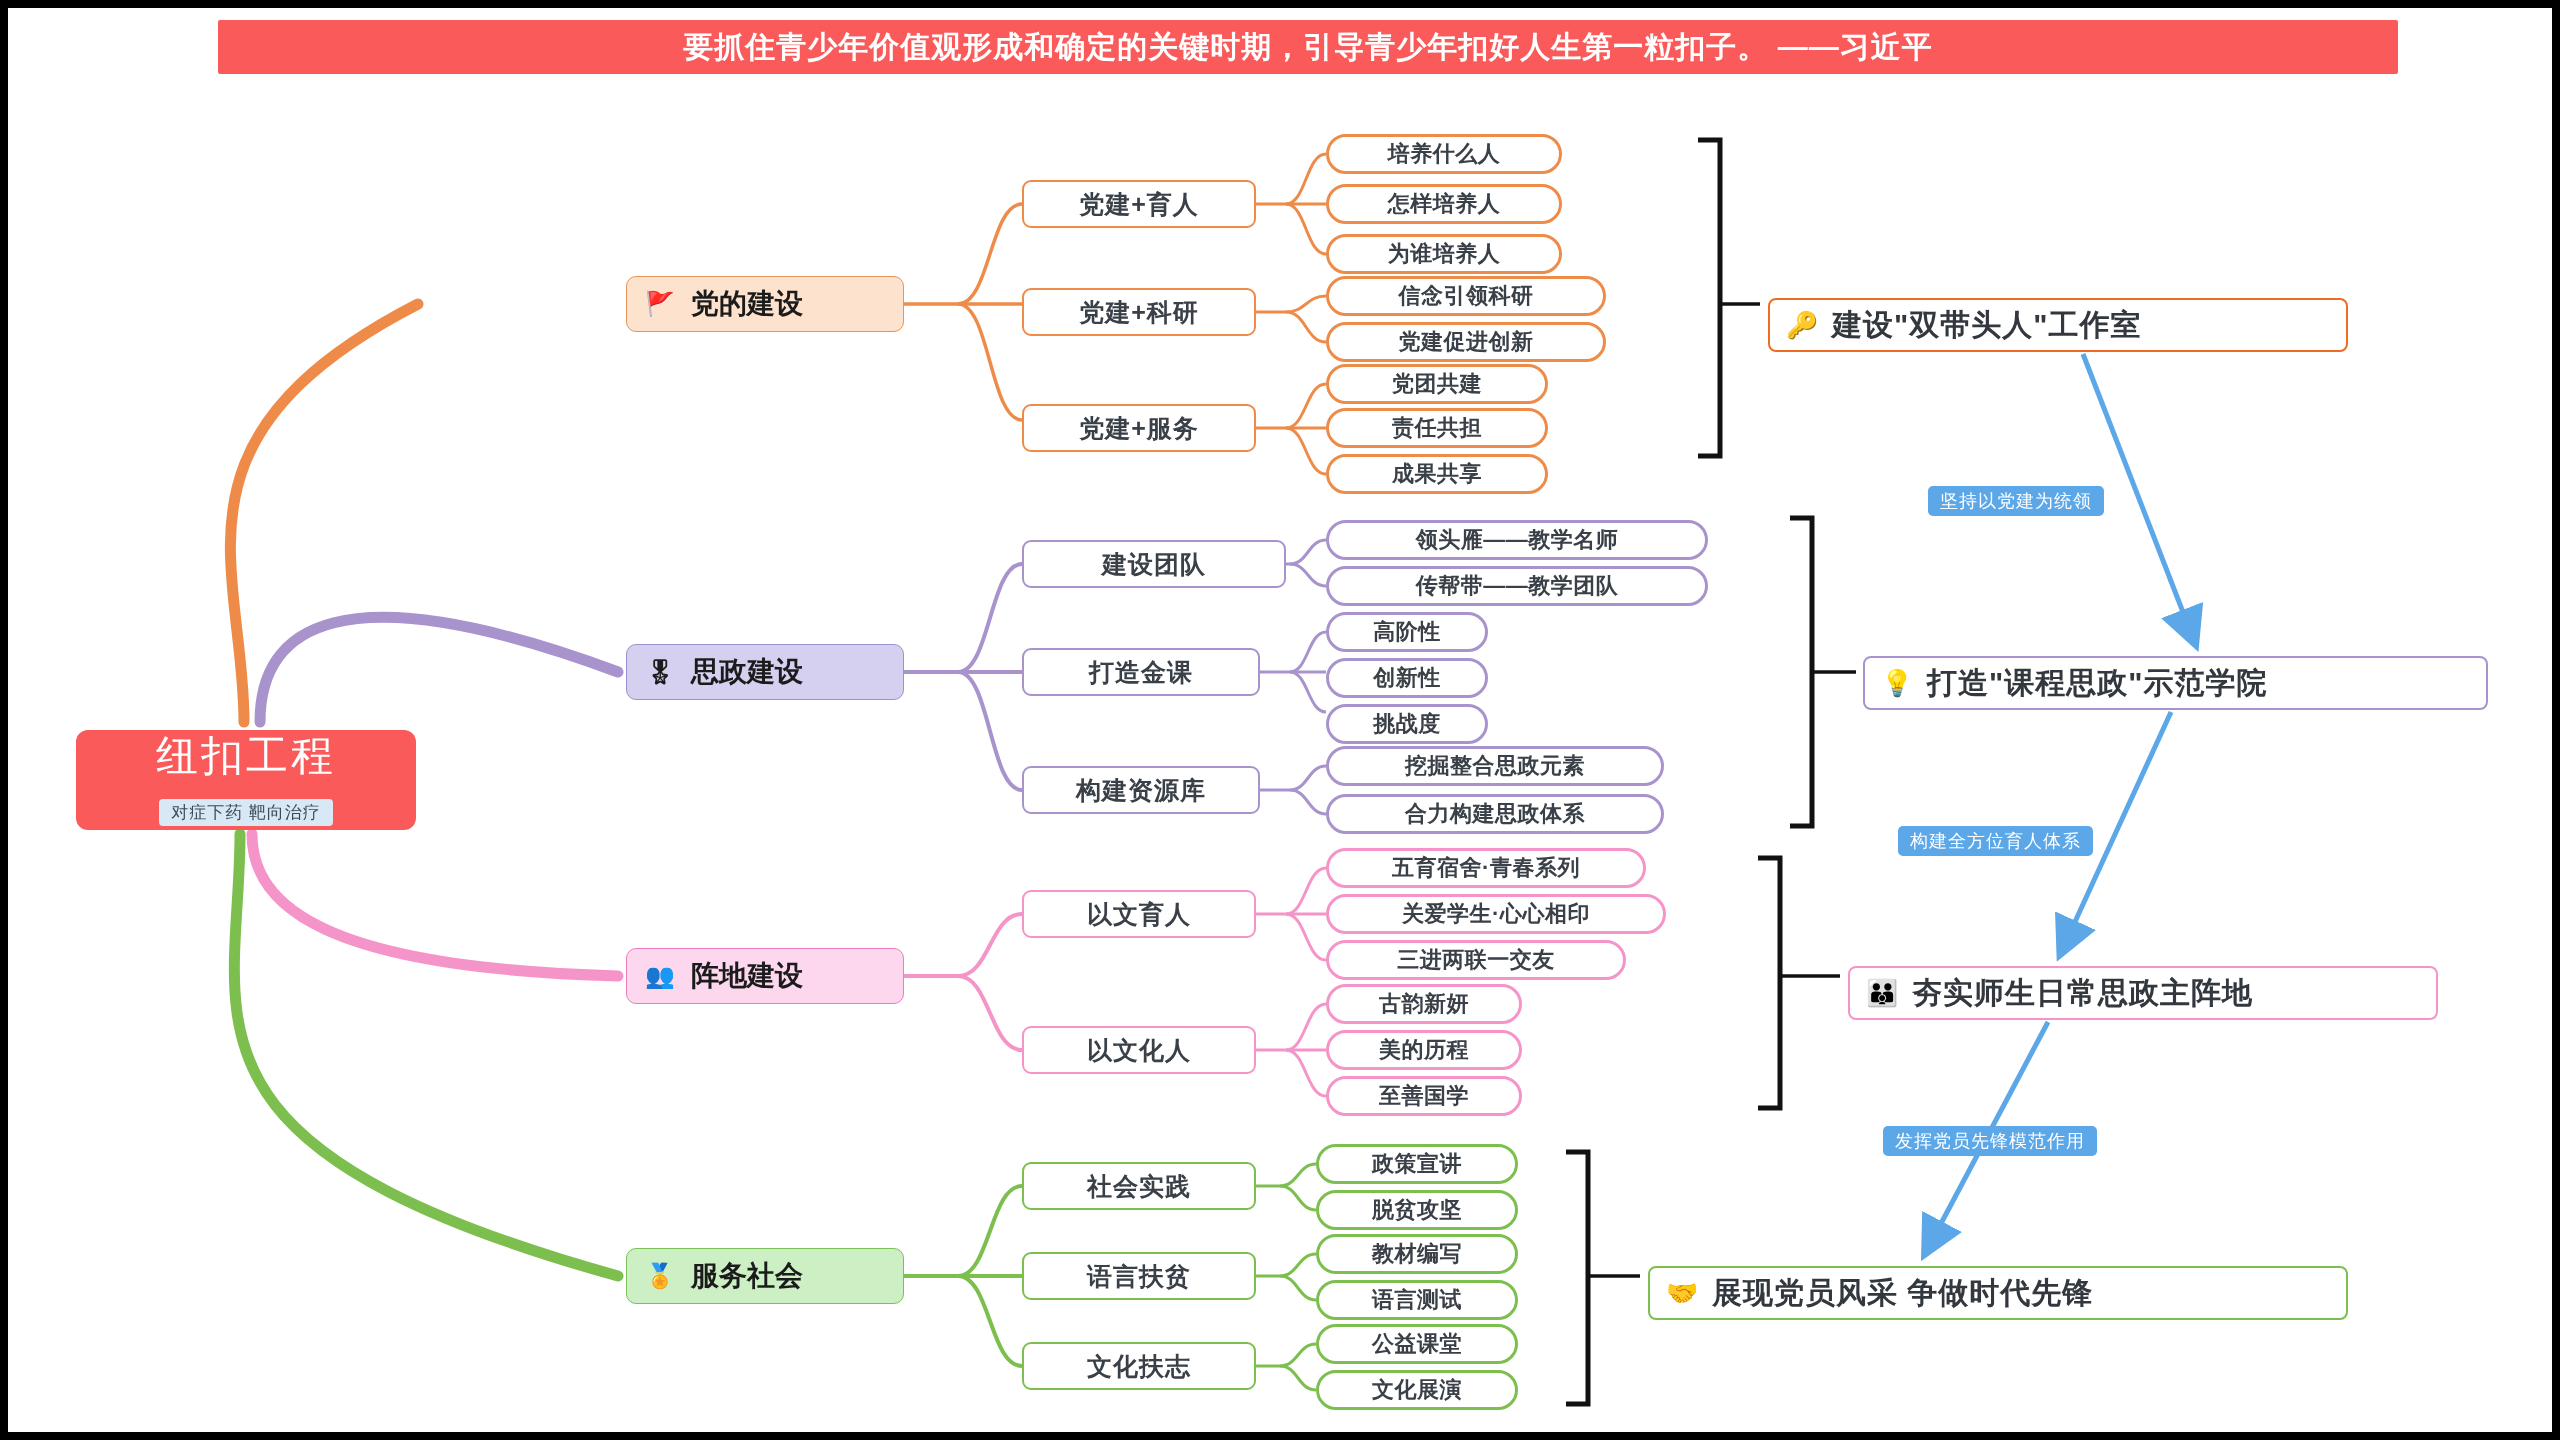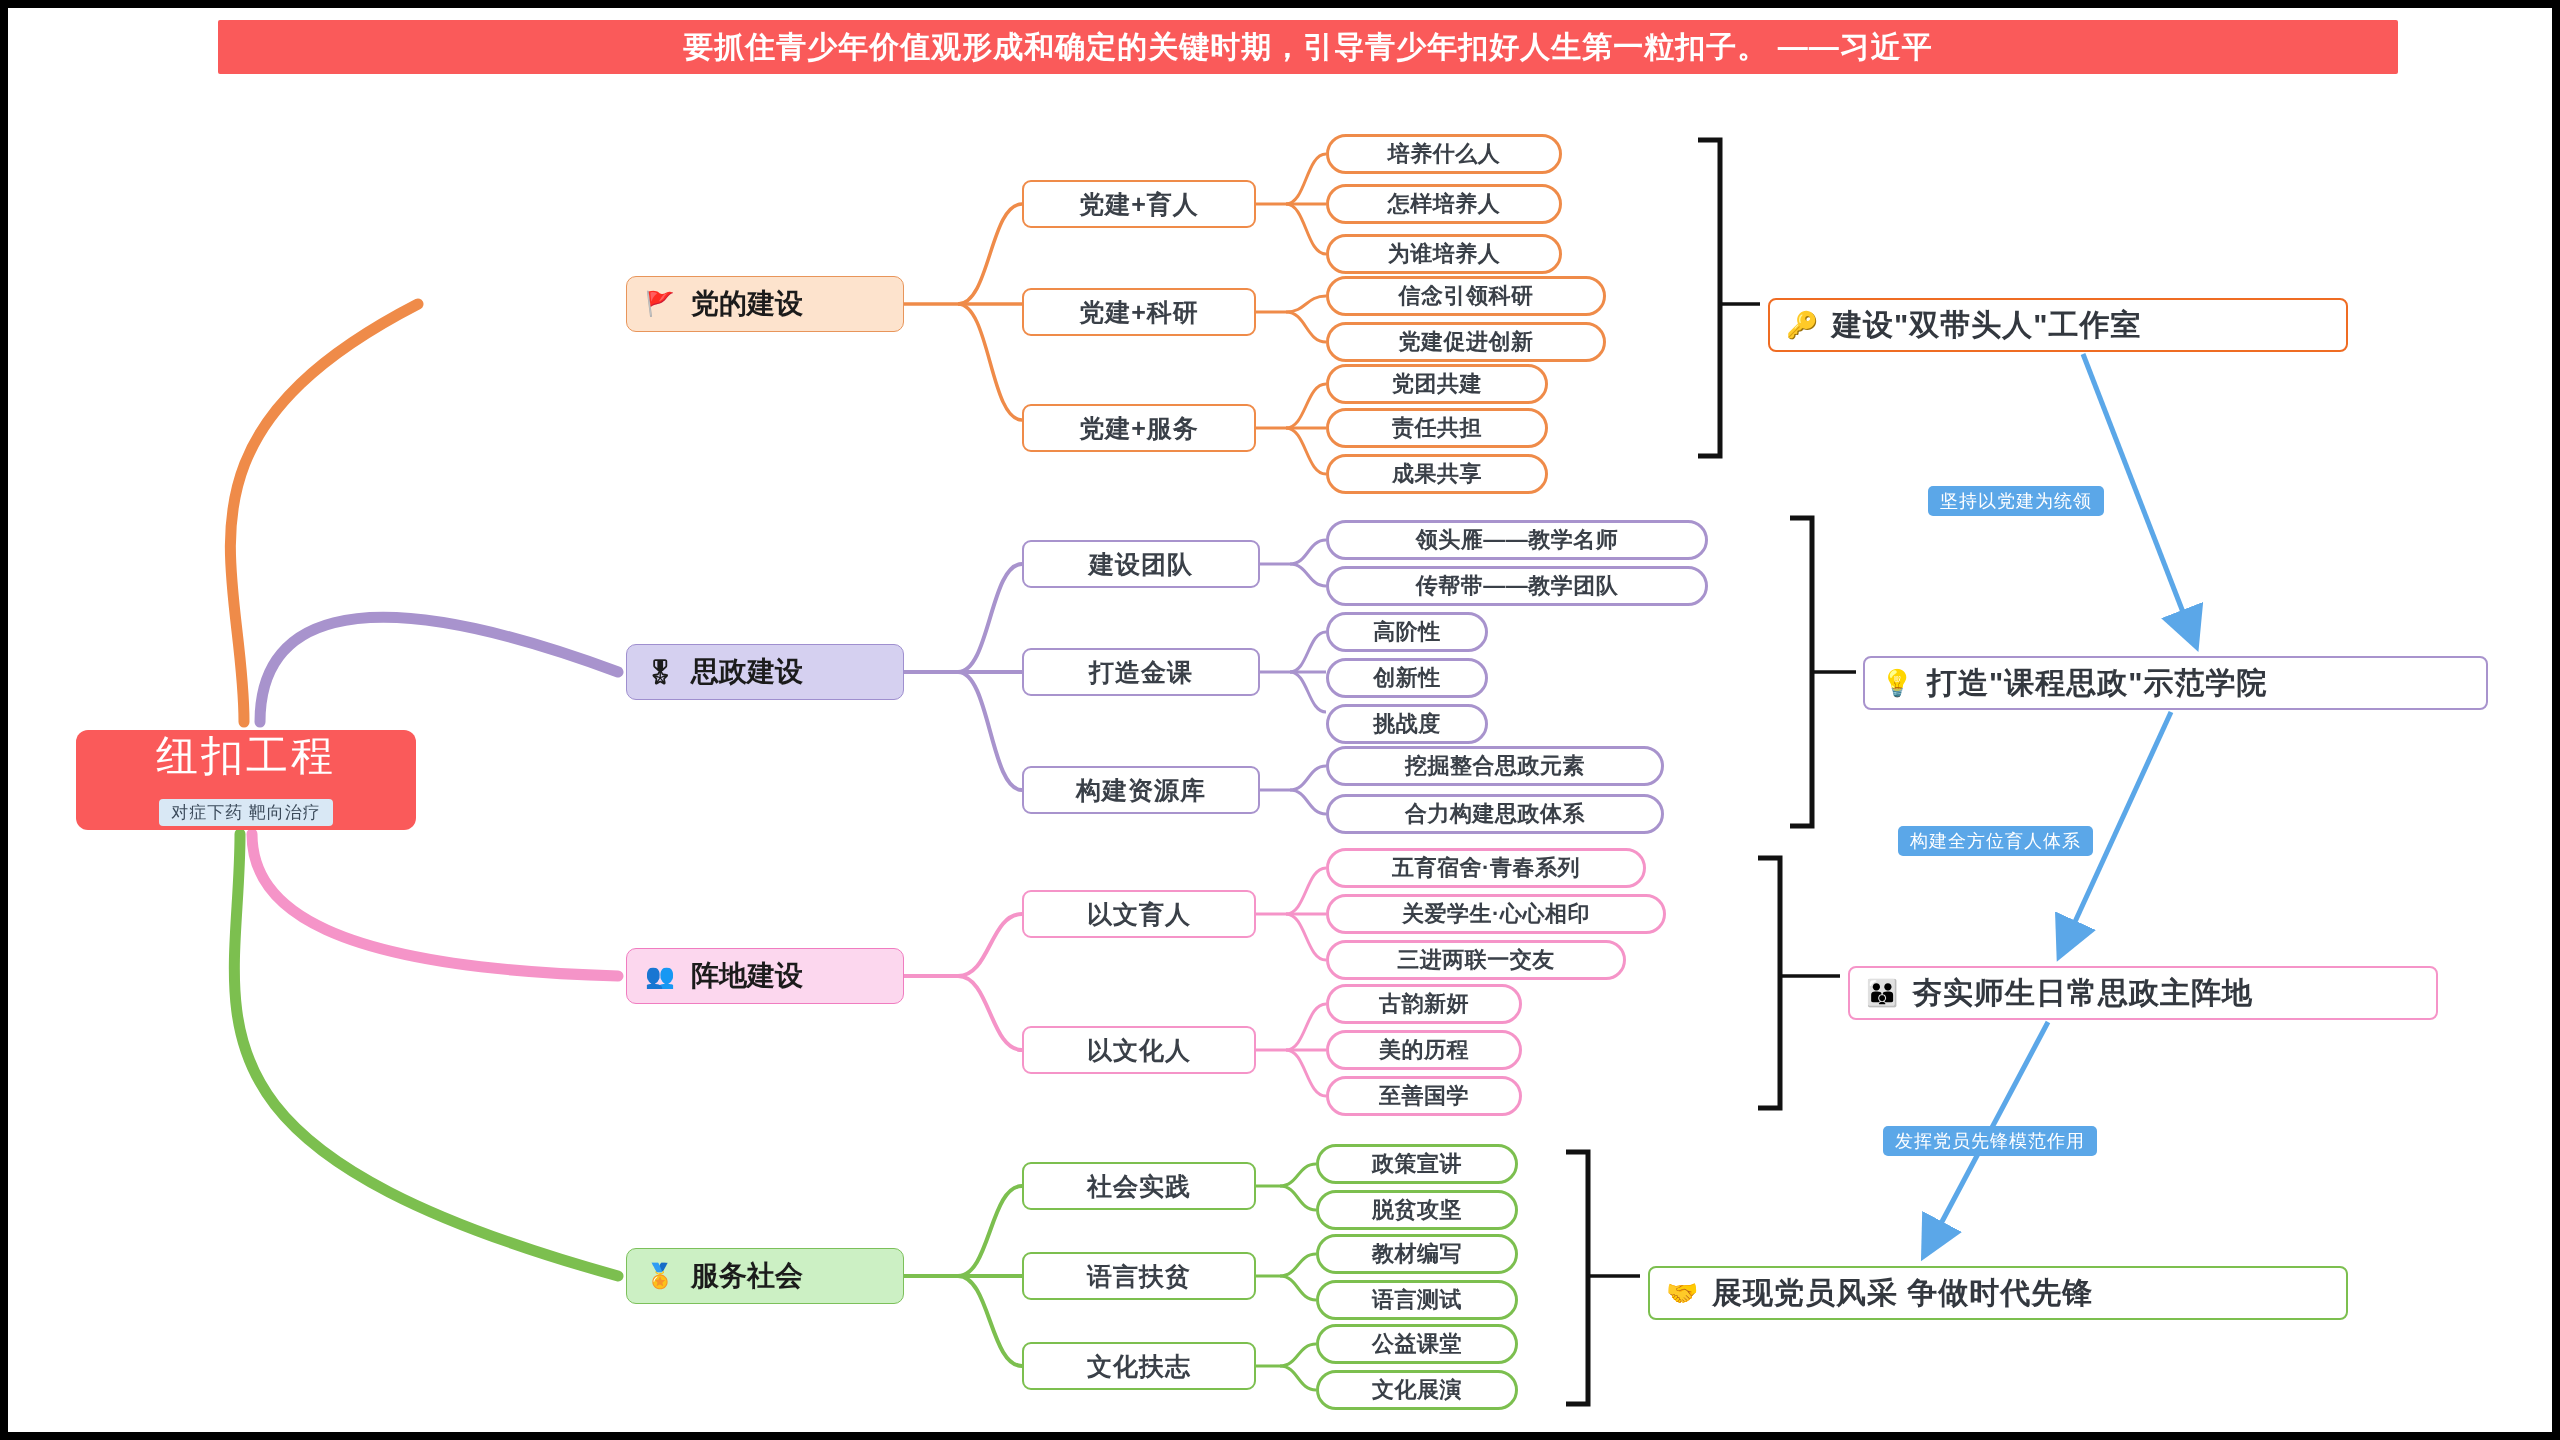--- a/index.html
+++ b/index.html
@@ -233,21 +233,21 @@
 
     <div class="node summary s1">
       <span class="sicon">🔑</span>
       <span>建设"双带头人"工作室</span>
     </div>
 
     <div class="node branch b2">
       <span class="bicon">🎖</span>
       <span>思政建设</span>
     </div>
-    <div class="node mid p" style="left:1014px;top:532px;width:238px;">
+    <div class="node mid p" style="left:1014px;top:532px;width:264px;">
       <span>建设团队</span>
       </div>
     <div class="node mid p" style="left:1014px;top:640px;width:238px;">
       <span>打造金课</span>
       </div>
     <div class="node mid p" style="left:1014px;top:758px;width:238px;">
       <span>构建资源库</span>
       </div>
 
     <div class="node leaf p" style="left:1318px;top:558px;width:382px;">

